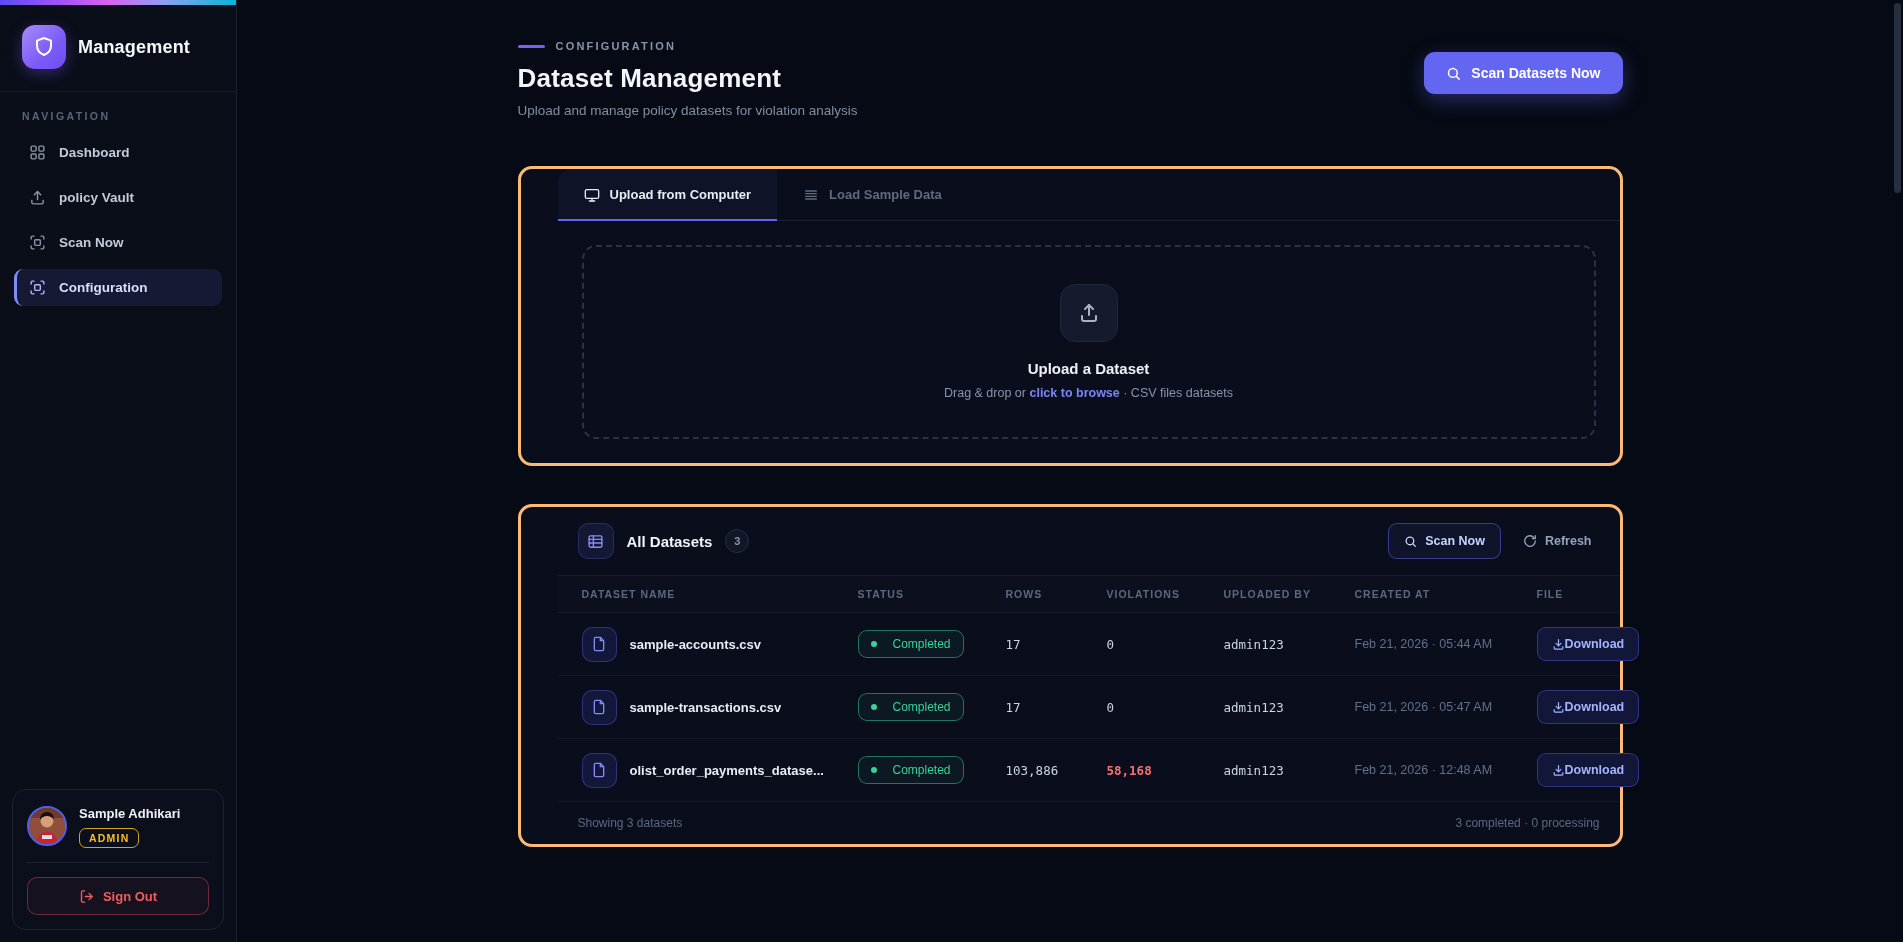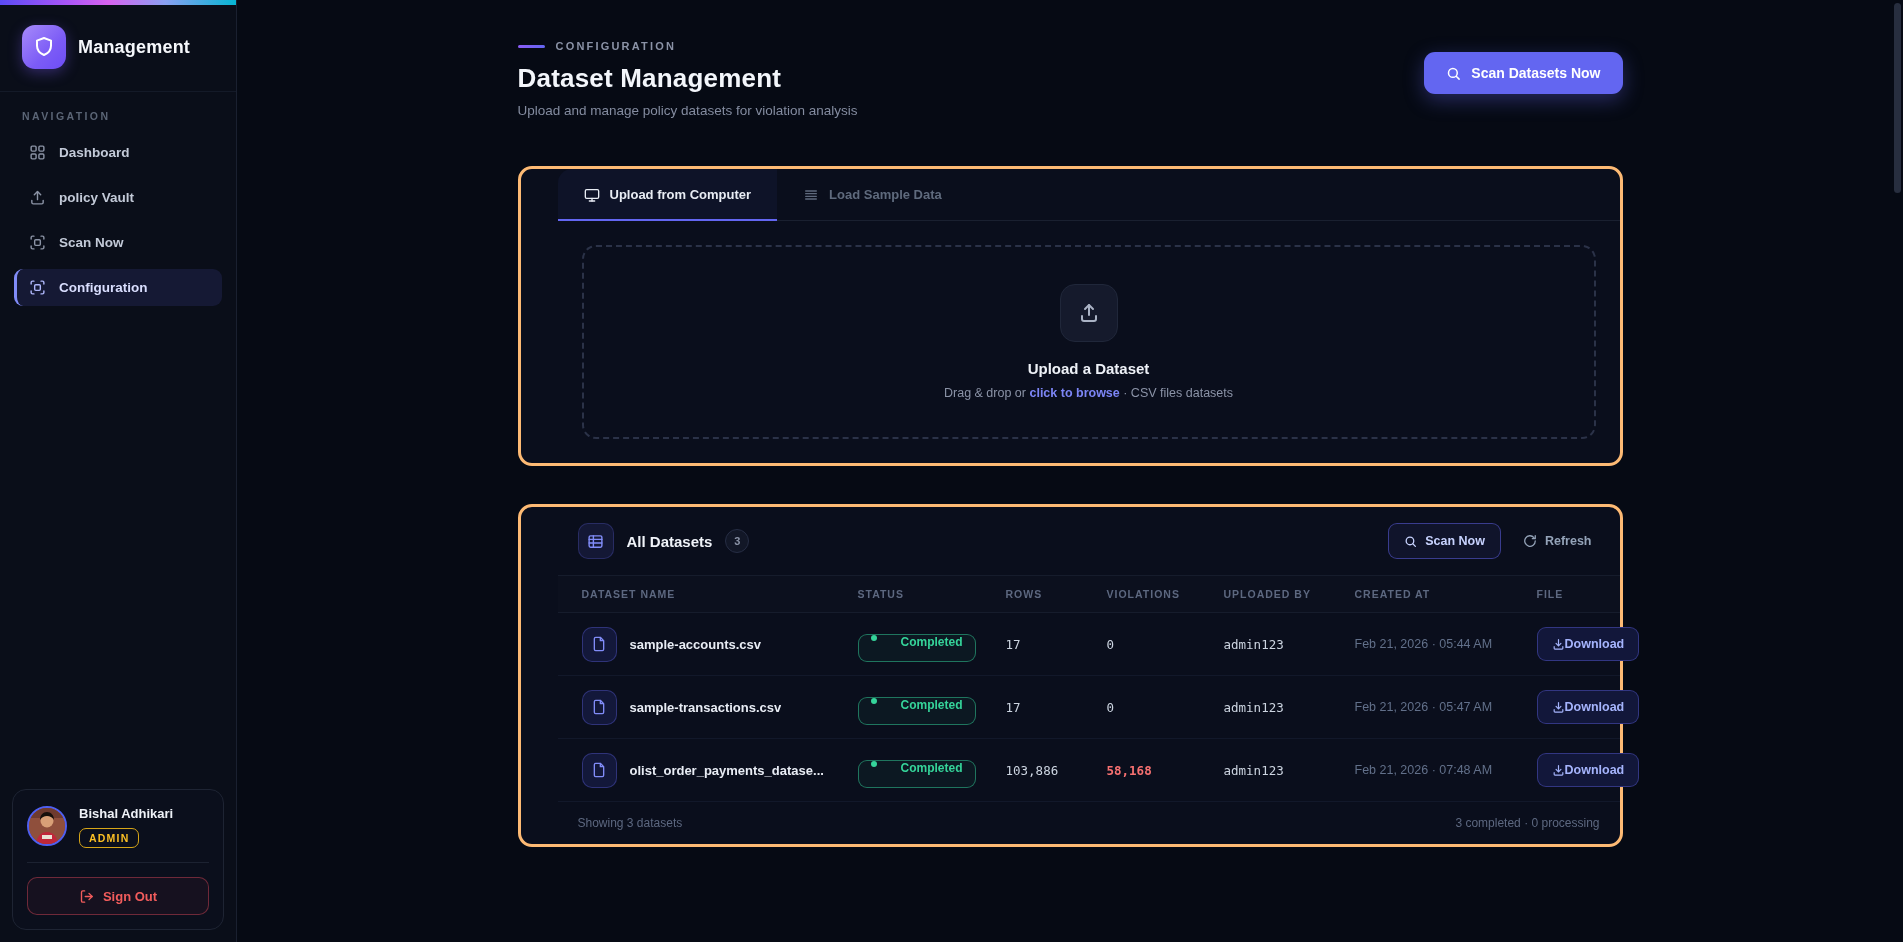--- a/index.html
+++ b/index.html
@@ -101,23 +101,23 @@
     align-items:center; padding:0 24px; }
   .tbl-head { height:38px; background:#0c101e; border-top:1px solid #161c2c; border-bottom:1px solid #161c2c; }
   .th { font-size:10.5px; font-weight:700; letter-spacing:1px; color:#5d novato6a7d; }
   .th { color:#5d6880; }
   .tbl-row { height:63px; border-bottom:1px solid #12182a; }
   .tbl-row:last-of-type { border-bottom:1px solid #161c2c; }
   .name-cell { display:flex; align-items:center; gap:13px; }
   .file-icon-box { width:35px; height:35px; border-radius:10px; background:#13183a;
     border:1px solid rgba(99,102,241,.35); display:flex; align-items:center; justify-content:center; flex-shrink:0; }
   .ds-name { font-size:13px; font-weight:700; color:#e8ecf4; white-space:nowrap; overflow:hidden; text-overflow:ellipsis; }
-  .status-badge { display:inline-flex; gap:24px; height:28px; padding:0 12px;
+  .status-badge { display:inline-flex; align-items:center; gap:16px; height:28px; padding:0 12px;
     border:1px solid rgba(52,211,153,.5); border-radius:9px; background:rgba(52,211,153,.05);
-    color:#35d49a; font-size:12px; font-weight:700; }
+    color:#35d49a; font-size:12px; font-weight:400; }
   .status-dot { width:6px; height:6px; border-radius:50%; background:#35d49a; }
   .mono { font-family:"DejaVu Sans Mono",monospace; font-size:12.5px; color:#cdd5e1; }
   .mono.danger { color:#f87171; font-weight:700; }
   .date-cell { font-size:12.5px; color:#62708a; }
   .download-btn { display:inline-flex; align-items:center; height:34px; padding:0 14px;
     border-radius:9px; border:1px solid rgba(99,102,241,.4); background:#12173a;
     color:#a5b4fc; font-size:12.5px; font-weight:700; font-family:inherit; cursor:pointer; }
   .ds-footer { display:flex; justify-content:space-between; align-items:center; padding:14px 20px;
     font-size:12px; color:#5d6880; }
 
@@ -201,21 +201,21 @@
         <svg width="36" height="36" viewBox="0 0 36 36">
           <rect width="36" height="36" fill="#8f4f3c"></rect>
           <rect x="0" y="0" width="36" height="10" fill="#6e3a2e"></rect>
           <circle cx="18" cy="13" r="6.5" fill="#d9a077"></circle>
           <path d="M11 12c0-5 3-8 7-8s7 3 7 8c-2-3-4-4-7-4s-5 1-7 4z" fill="#17100c"></path>
           <path d="M7 36c1-8 5-12 11-12s10 4 11 12z" fill="#c0273a"></path>
           <rect x="13" y="27" width="10" height="4" fill="#e9e2d6"></rect>
         </svg>
       </div>
       <div>
-        <div class="user-name">Bishal Adhikari</div>
+        <div class="user-name">Sample Adhikari</div>
         <span class="admin-badge">ADMIN</span>
       </div>
     </div>
     <div class="user-divider"></div>
     <button class="signout-btn">
       <span>
         <svg width="15" height="15" viewBox="0 0 24 24" fill="none" stroke="#f25c5c" stroke-width="2.2" stroke-linecap="round" stroke-linejoin="round">
           <path d="M9 21H6a2 2 0 0 1-2-2V5a2 2 0 0 1 2-2h3"></path>
             <path d="M16 17l5-5-5-5"></path>
             <path d="M21 12H10"></path>
@@ -404,21 +404,21 @@
           </span>
           <span class="ds-name">olist_order_payments_datase...</span>
         </div>
         <div><span class="status-badge">
               <span class="status-dot"></span>
               <span>Completed</span>
             </span></div>
         <div class="mono">103,886</div>
         <div class="mono danger">58,168</div>
         <div class="mono">admin123</div>
-        <div class="date-cell">Feb 21, 2026 · 07:48 AM</div>
+        <div class="date-cell">Feb 21, 2026 · 12:48 AM</div>
         <div><button class="download-btn">
               <span>
                 <svg width="13" height="13" viewBox="0 0 24 24" fill="none" stroke="#a5b4fc" stroke-width="2.2" stroke-linecap="round" stroke-linejoin="round">
                   <path d="M20 16v3a1.5 1.5 0 0 1-1.5 1.5h-13A1.5 1.5 0 0 1 4 19v-3"></path>
                   <path d="M12 3v11"></path>
                   <path d="M7.5 10L12 14.5 16.5 10"></path>
                 </svg>
               </span>
               <span>Download</span>
             </button></div>

